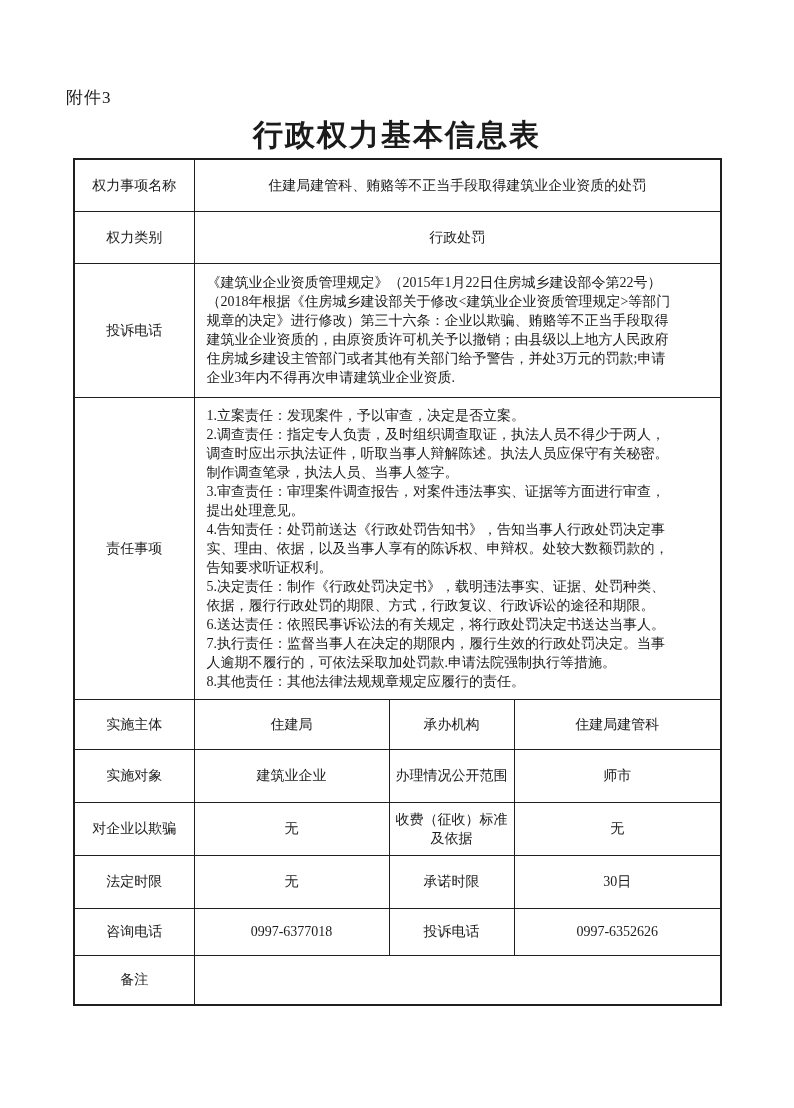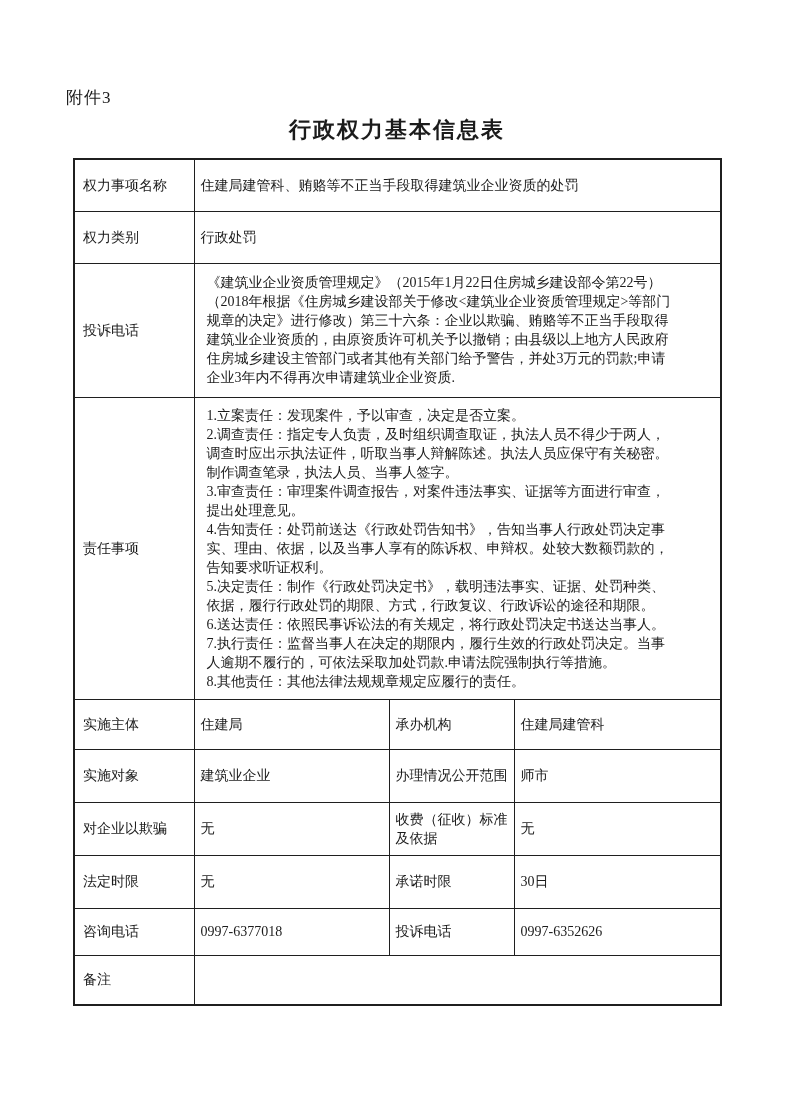--- a/index.html
+++ b/index.html
@@ -19,37 +19,37 @@
       top: 86px;
       font-size: 17px;
       letter-spacing: 1px;
     }
     .doc-title {
       position: absolute;
       left: 0;
       top: 115px;
       width: 794px;
       text-align: center;
-      font-size: 22px;
+      font-size: 30px;
       font-weight: bold;
       letter-spacing: 2px;
     }
     table.info-table {
       position: absolute;
       left: 73px;
       top: 158px;
       width: 647px;
       border-collapse: collapse;
       table-layout: fixed;
       border: 2px solid #1f1f1f;
     }
     .info-table td, .info-table th {
       border: 1px solid #1f1f1f;
       vertical-align: middle;
-      text-align: left;
+      text-align: center;
       font-size: 14px;
       font-weight: normal;
       padding: 4px 6px;
       line-height: 19px;
       overflow: hidden;
     }
     .info-table th.label-cell {
       padding: 4px 8px;
     }
     .cell-left {

